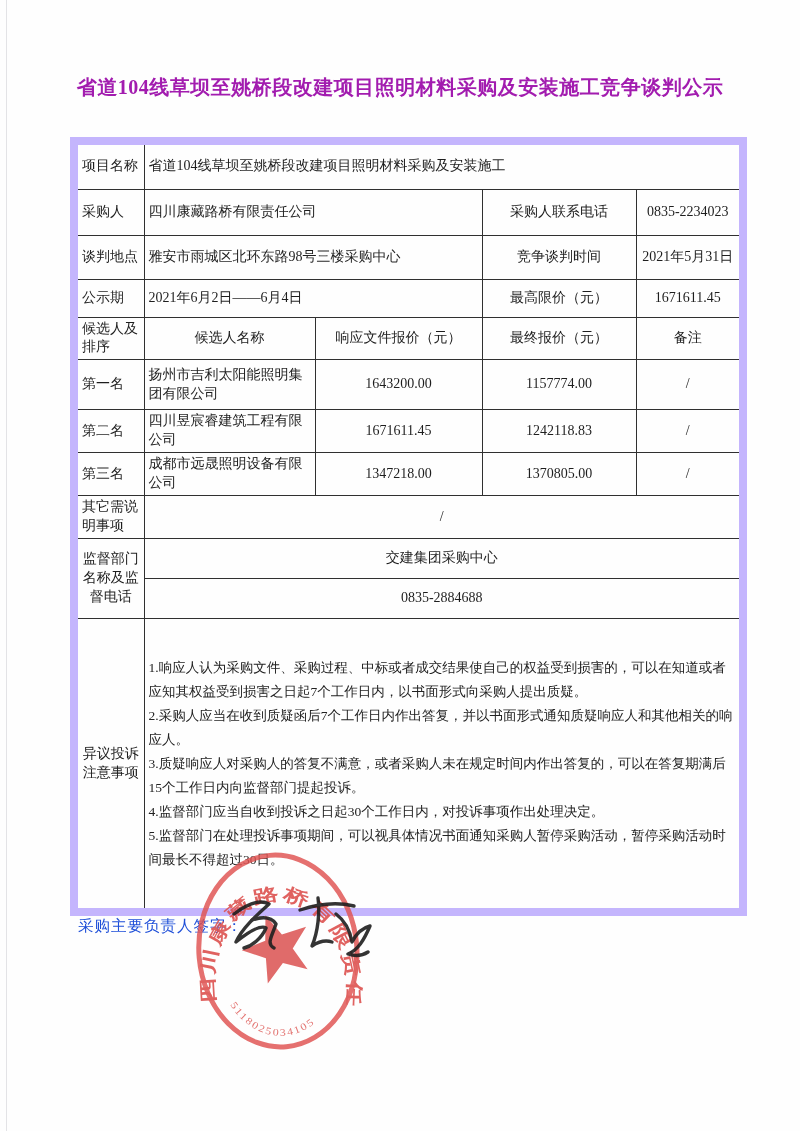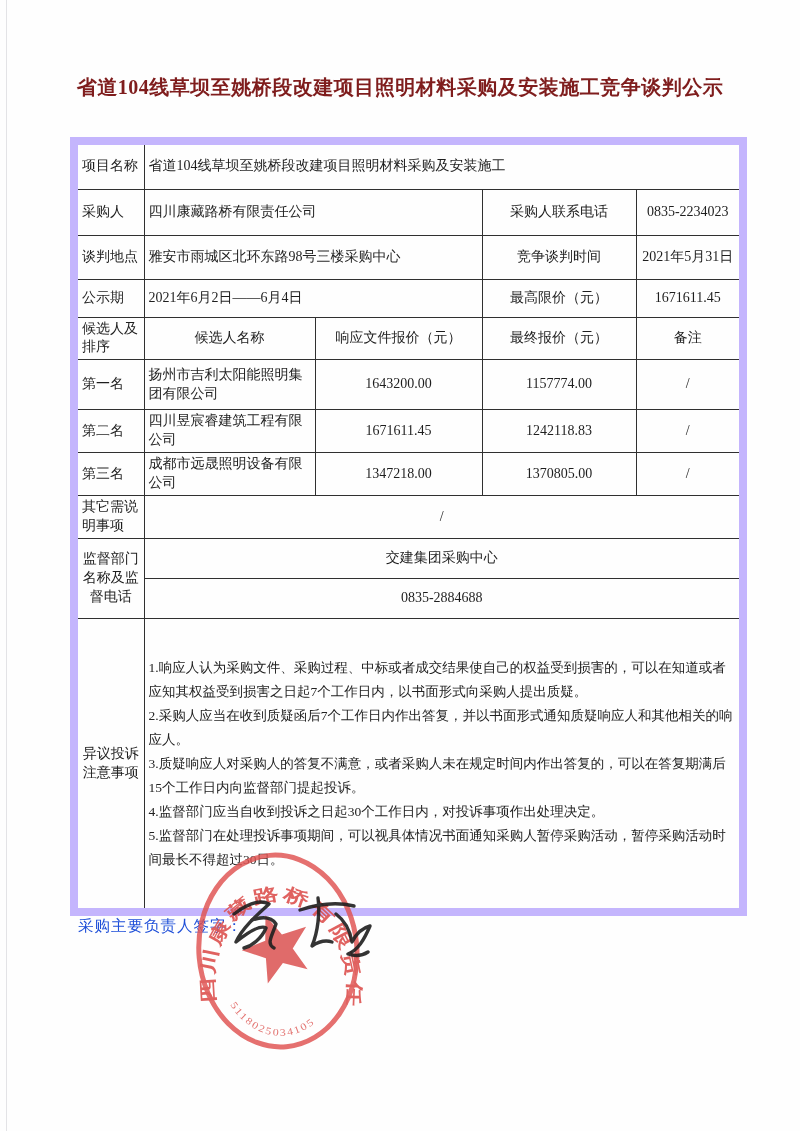--- a/index.html
+++ b/index.html
@@ -4,21 +4,21 @@
 <style>
   html,body{margin:0;padding:0;}
   body{
     width:800px;height:1131px;position:relative;background:#fefefe;
     font-family:"Liberation Serif","DejaVu Serif",serif;color:#1c1c1c;
     overflow:hidden;
   }
   .page-edge{position:absolute;left:6px;top:0;width:1px;height:100%;background:#e3e3e6;}
   .doc-title{
     position:absolute;left:60px;top:74px;width:680px;text-align:center;
-    font-size:20px;font-weight:bold;line-height:26px;letter-spacing:.5px;color:#7f1d1d;
+    font-size:20px;font-weight:bold;line-height:26px;letter-spacing:.5px;color:#a21caf;
   }
   table.results{
     position:absolute;left:70px;top:137px;width:669px;
     border-collapse:collapse;table-layout:fixed;
     font-size:14px;color:#1e1e1e;
   }
   table.results td{
     border:1.5px solid #303030;padding:2px 4px;overflow:hidden;
     line-height:1.35;
   }

